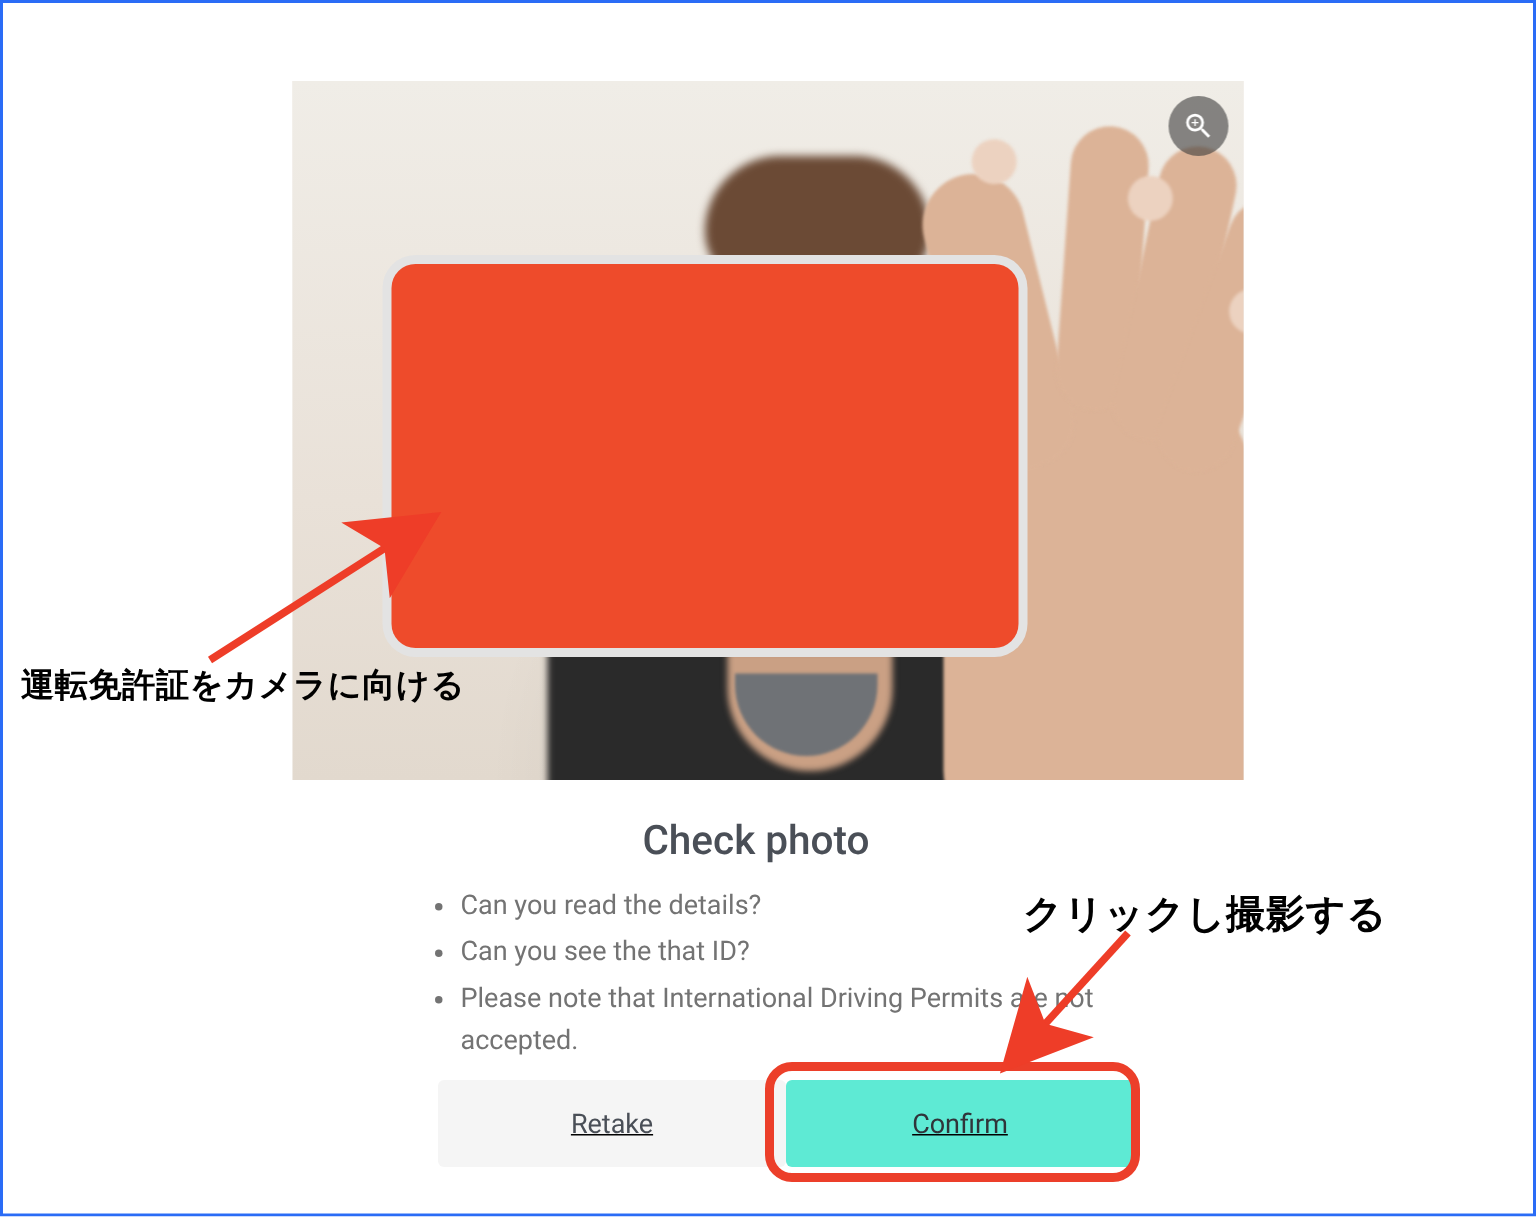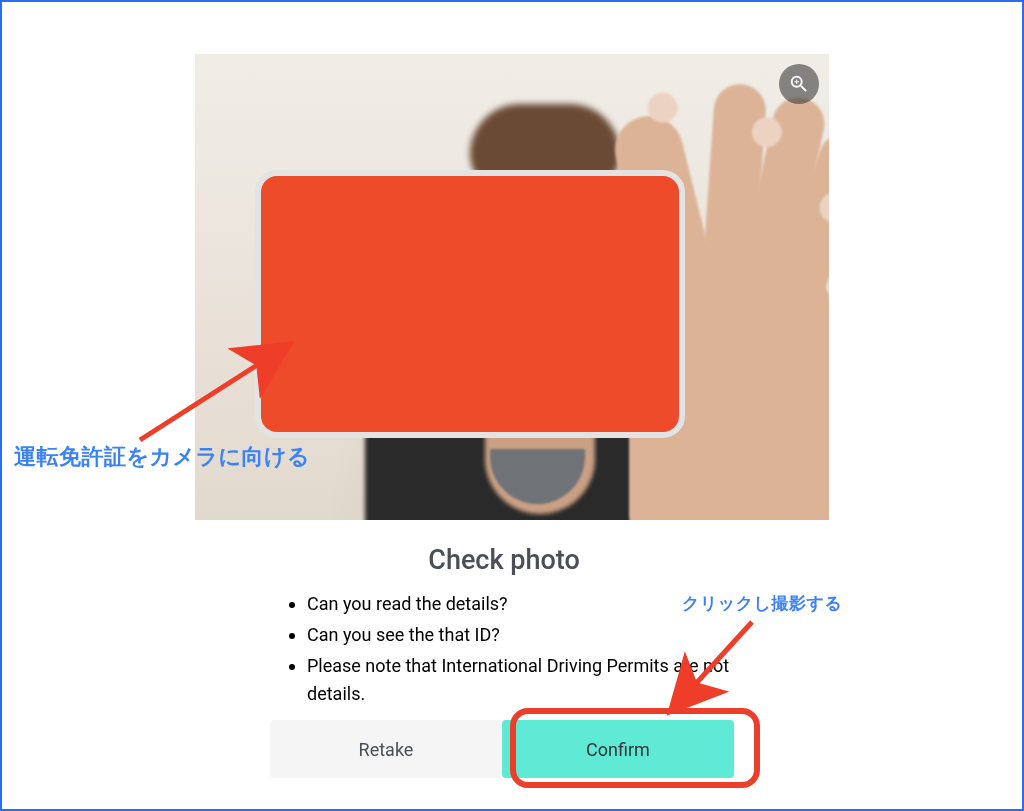--- a/index.html
+++ b/index.html
@@ -144,36 +144,37 @@
     font-weight: 500;
     color: #4a4f57;
   }
 
   
   .checklist {
     position:absolute;
     left: 283px;
     top: 588px;
     width: 490px;
-    color: #000000;
+    color: #737373;
     font-size: 18px;
     line-height: 1.6;
   }
   .checklist ul { list-style: disc; padding-left: 22px; }
   .checklist li { margin-bottom: 2px; }
 
   
   .buttons {
     position:absolute;
-    left: 268px;
+    left: 290px;
     top: 718px;
     width: 464px;
     height: 58px;
     display:flex;
     gap: 0;
+    text-decoration: underline;
   }
   .btn {
     flex: 1 1 0;
     height: 58px;
     display:flex; align-items:center; justify-content:center;
     font-size: 18px;
     cursor:pointer;
     border-radius: 4px;
   }
   .btn-retake {
@@ -191,27 +192,27 @@
     left: 508px; top: 706px;
     width: 250px; height: 80px;
     border: 6px solid #ec3f2a;
     border-radius: 18px;
     pointer-events:none;
   }
 
   
   .annot {
     position:absolute;
-    color: #3b82f6;
+    color: #000000;
     font-weight: 700;
     letter-spacing: .5px;
     white-space: nowrap;
   }
   .annot-left { left: 12px; top: 440px; font-size: 22px; }
-  .annot-right { left: 680px; top: 590px; font-size: 17px; }
+  .annot-right { left: 680px; top: 590px; font-size: 26px; }
 
   
   .arrow-svg { position:absolute; pointer-events:none; }
 </style>
 </head>
 <body>
 
 <div class="outer-frame">
 
   <div class="photo-preview">
@@ -250,21 +251,21 @@
       </svg>
     </div>
   </div>
 
   <div class="title">Check photo</div>
 
   <div class="checklist">
     <ul>
       <li>Can you read the details?</li>
       <li>Can you see the that ID?</li>
-      <li>Please note that International Driving Permits are not details.</li>
+      <li>Please note that International Driving Permits are not accepted.</li>
     </ul>
   </div>
 
   <div class="buttons">
     <div class="btn btn-retake">
       <span>Retake</span>
     </div>
     <div class="btn btn-confirm">
       <span>Confirm</span>
     </div>

